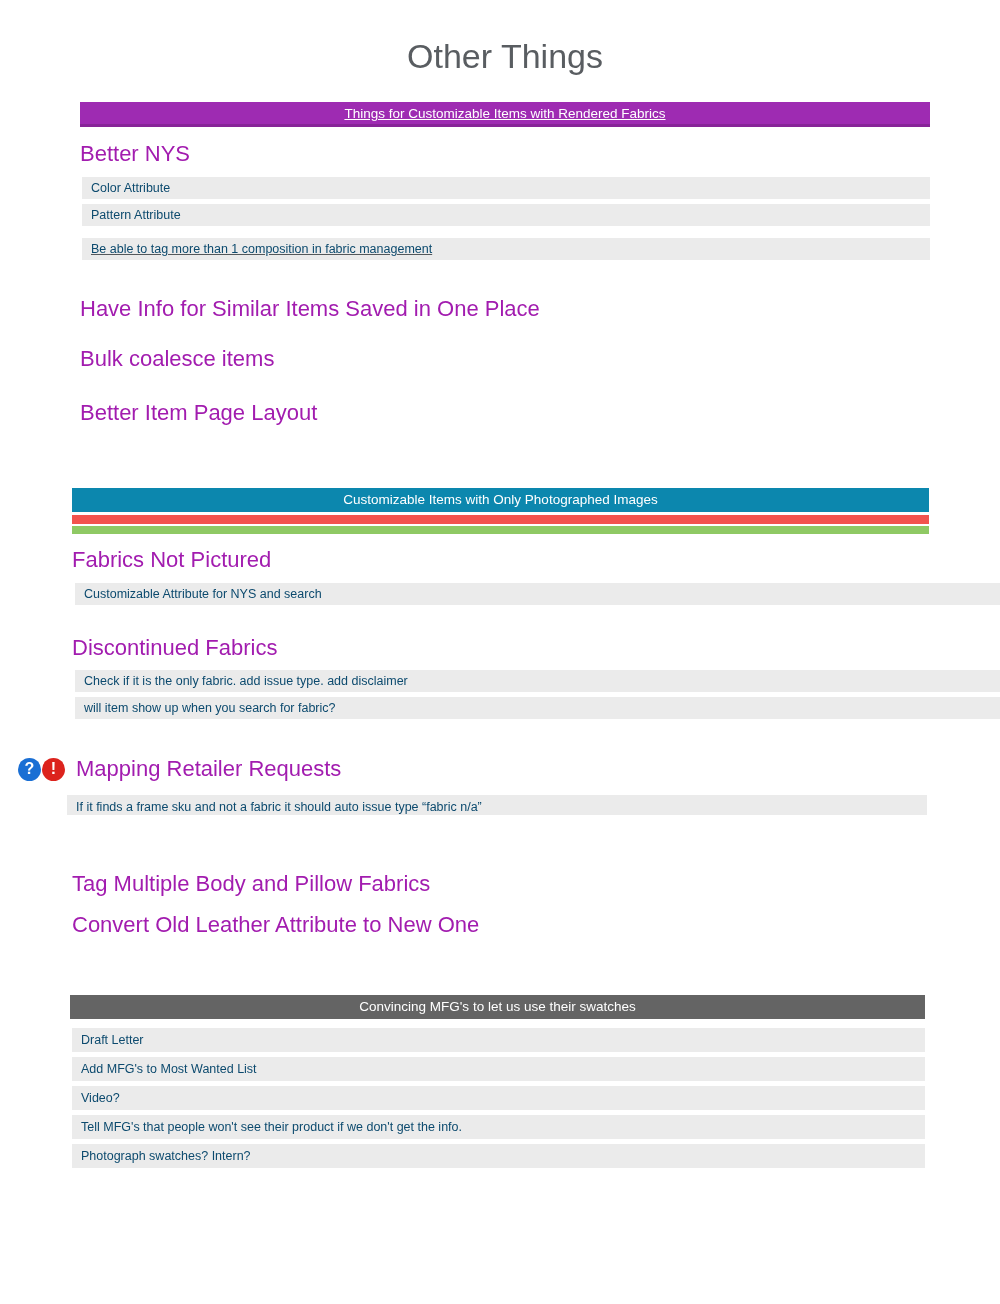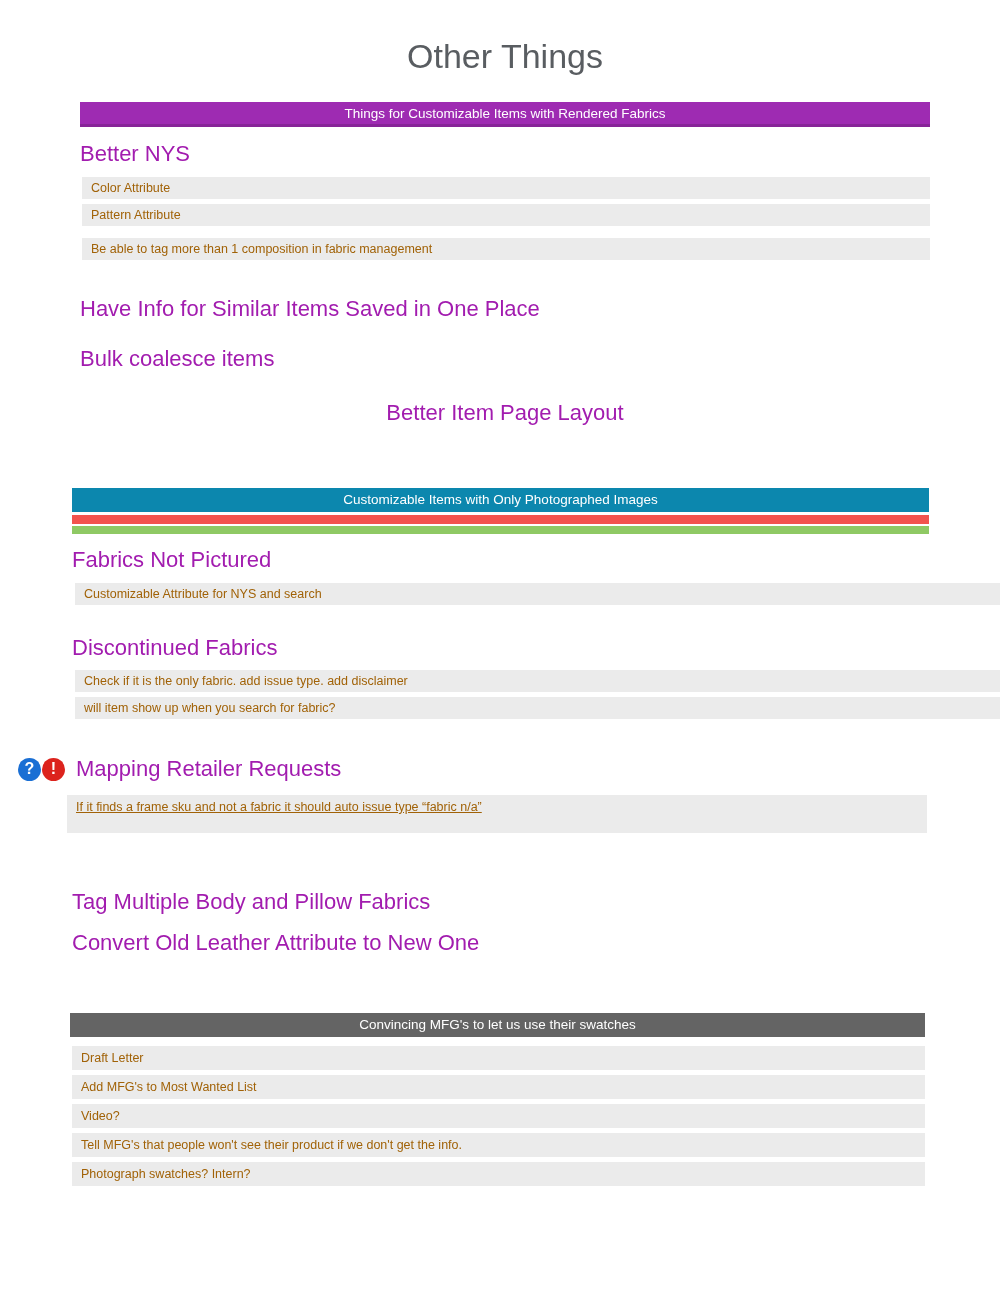--- a/index.html
+++ b/index.html
@@ -16,64 +16,64 @@
   }
   .section { }
   .s1 { margin-top: 26px; margin-left: 80px; width: 850px; }
   .s2 { margin-top: 62px; margin-left: 72px; width: 857px; }
   .s3 { margin-top: 57px; margin-left: 70px; width: 855px; }
 
   .banner {
     width: 100%; text-align: center; color: #ffffff;
     font-size: 13.5px;
   }
-  .s1 .banner { height: 25px; line-height: 23px; box-shadow: inset 0 -3px rgba(0,0,0,0.14); }
+  .s1 .banner { height: 25px; line-height: 23px; box-shadow: inset 0 -3px rgba(0,0,0,0.14); text-decoration: underline; }
   .s2 .banner { height: 24px; line-height: 24px; }
   .s3 .banner { height: 24px; line-height: 24px; }
 
   .stripe { width: 100%; }
   .stripe-0 { margin-top: 3px; height: 9px; }
   .stripe-1 { margin-top: 2px; height: 8px; }
 
   .heading-row { display: flex; align-items: center; }
   .heading { font-size: 22px; font-weight: 400; color: #a21caf; line-height: 26px; }
 
   .icons { display: flex; gap: 1px; margin-right: 11px; }
   .icon-circle {
     width: 23px; height: 23px; border-radius: 50%;
     display: inline-flex; align-items: center; justify-content: center;
     color: #ffffff; font-weight: bold; font-size: 16px; line-height: 1;
   }
 
   .bar {
-    background: #ebebeb; color: #a16207;
+    background: #ebebeb; color: #0c4a6e;
     font-size: 12.5px; padding-left: 9px;
     height: 22px; line-height: 22px; margin-bottom: 5px;
     white-space: nowrap; overflow: hidden;
   }
   .s1 .bar { margin-left: 2px; width: 848px; }
   .s2 .bar { margin-left: 3px; width: 946px; }
   .s3 .bar { margin-left: 2px; width: 853px; height: 24px; line-height: 24px; }
 
   
   .s1 .g0 .heading-row { margin-top: 14px; }
   .s1 .g0 .items       { margin-top: 10px; }
   .s1 .g1 .heading-row { margin-top: 31px; }
-  .s1 .g1 .items       { margin-top: 12px; }
+  .s1 .g1 .items       { margin-top: 12px; text-decoration: underline; }
   .s1 .g2 .heading-row { margin-top: 36px; }
   .s1 .g3 .heading-row { margin-top: 24px; }
-  .s1 .g4 .heading-row { margin-top: 28px; justify-content: center; }
+  .s1 .g4 .heading-row { margin-top: 28px; }
 
   .s2 .g0 .heading-row { margin-top: 13px; }
   .s2 .g0 .items       { margin-top: 10px; }
   .s2 .g1 .heading-row { margin-top: 30px; }
   .s2 .g1 .items       { margin-top: 9px; }
   .s2 .g2 .heading-row { margin-top: 37px; margin-left: -54px; }
   .s2 .g2 .items       { margin-top: 13px; }
-  .s2 .g2 .bar { margin-left: -5px; width: 860px; height: 38px; line-height: 24px; text-decoration: underline; }
+  .s2 .g2 .bar { margin-left: -5px; width: 860px; height: 20px; line-height: 24px; }
   .s2 .g3 .heading-row { margin-top: 56px; }
   .s2 .g4 .heading-row { margin-top: 15px; }
 
   .s3 .g0 .items { margin-top: 9px; }
 </style>
 </head>
 <body>
 
 <div class="page-title">Other Things</div>
 

